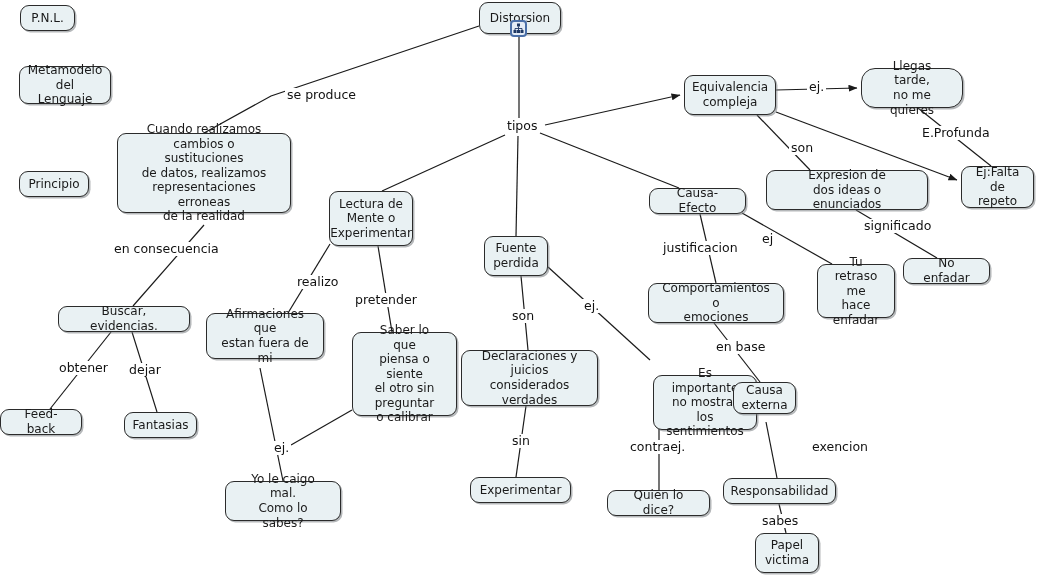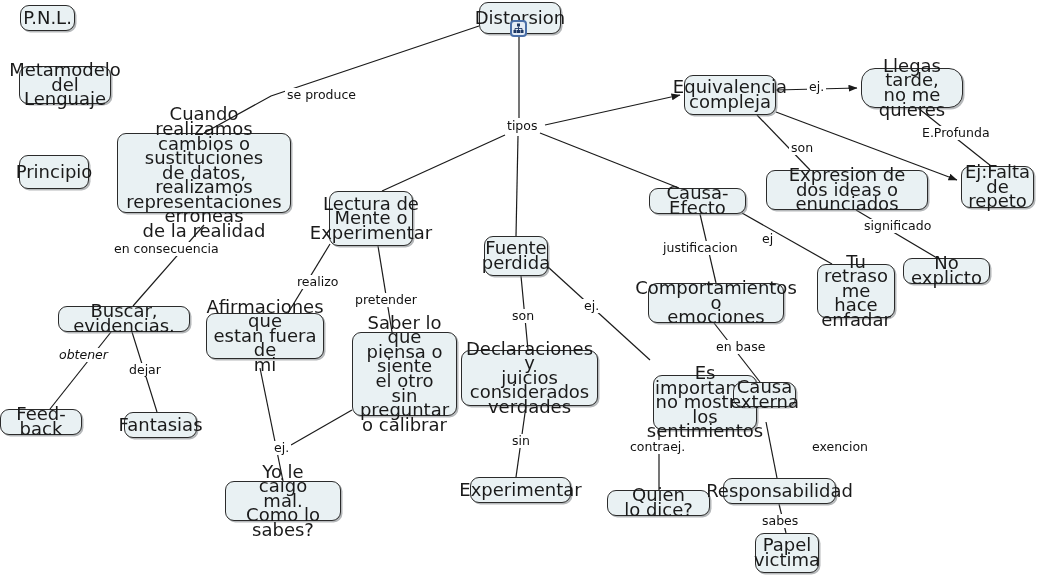--- a/index.html
+++ b/index.html
@@ -26,21 +26,21 @@
     height: 576px;
     pointer-events: none;
   }
   .node {
     position: absolute;
     box-sizing: border-box;
     background: #e9f1f3;
     border: 1px solid #2b2b2b;
     border-radius: 9px;
     color: #1a1a1a;
-    font-size: 18px;
+    font-size: 12px;
     line-height: 14.6px;
     text-align: center;
     display: flex;
     align-items: center;
     justify-content: center;
     padding: 3px 14px;
     white-space: pre-line;
     box-shadow: 1.5px 1.5px 0 rgba(120,125,130,0.55);
     z-index: 3;
   }
@@ -108,63 +108,63 @@
         <polyline points="378,246 392,332" fill="none" stroke="#1a1a1a" stroke-width="1.2"></polyline>
         <polyline points="260,368 283,481" fill="none" stroke="#1a1a1a" stroke-width="1.2"></polyline>
         <polyline points="352,410 291,445" fill="none" stroke="#1a1a1a" stroke-width="1.2"></polyline>
       </g>
   </svg>
 
   <div id="node-layer">
       <div class="node" style="left: 20px; top: 5px; width: 55px; height: 26px;">P.N.L.</div>
       <div class="node" style="left: 19px; top: 66px; width: 92px; height: 38px;">Metamodelo
 del Lenguaje</div>
-      <div class="node" style="left: 19px; top: 155px; width: 70px; height: 34px;">Principio</div>
+      <div class="node" style="left: 19px; top: 171px; width: 70px; height: 26px;">Principio</div>
       <div class="node" style="left: 479px; top: 2px; width: 82px; height: 32px;">Distorsion</div>
       <div class="node" style="left: 117px; top: 133px; width: 174px; height: 80px;">Cuando realizamos
 cambios o sustituciones
 de datos, realizamos
 representaciones erroneas
 de la realidad</div>
       <div class="node" style="left: 329px; top: 191px; width: 84px; height: 55px;">Lectura de
 Mente o
 Experimentar</div>
       <div class="node" style="left: 484px; top: 236px; width: 64px; height: 40px;">Fuente
 perdida</div>
       <div class="node" style="left: 684px; top: 75px; width: 92px; height: 40px;">Equivalencia
 compleja</div>
       <div class="node" style="left: 861px; top: 68px; width: 102px; height: 40px; border-radius: 14px;">Llegas tarde,
 no me quieres</div>
       <div class="node" style="left: 649px; top: 188px; width: 97px; height: 26px;">Causa-Efecto</div>
       <div class="node" style="left: 766px; top: 170px; width: 162px; height: 40px;">Expresion de
 dos ideas o enunciados</div>
       <div class="node" style="left: 961px; top: 166px; width: 73px; height: 42px;">Ej:Falta
 de repeto</div>
-      <div class="node" style="left: 903px; top: 258px; width: 87px; height: 26px;">No explicto</div>
+      <div class="node" style="left: 903px; top: 258px; width: 87px; height: 26px;">No enfadar</div>
       <div class="node" style="left: 817px; top: 264px; width: 78px; height: 54px;">Tu retraso
 me hace
 enfadar</div>
       <div class="node" style="left: 58px; top: 306px; width: 132px; height: 26px;">Buscar, evidencias.</div>
       <div class="node" style="left: 206px; top: 313px; width: 118px; height: 46px;">Afirmaciones que
 estan fuera de
 mi</div>
       <div class="node" style="left: 352px; top: 332px; width: 105px; height: 84px;">Saber lo que
 piensa o siente
 el otro sin
 preguntar
 o calibrar</div>
       <div class="node" style="left: 461px; top: 350px; width: 137px; height: 56px;">Declaraciones y
 juicios considerados
 verdades</div>
       <div class="node" style="left: 648px; top: 283px; width: 136px; height: 40px;">Comportamientos o
 emociones</div>
       <div class="node" style="left: 609px; top: 375px; width: 104px; height: 55px; margin-left: 44px;">Es importante
 no mostrar los
 sentimientos</div>
-      <div class="node" style="left: 733px; top: 382px; width: 63px; height: 25px;">Causa
+      <div class="node" style="left: 733px; top: 382px; width: 63px; height: 32px;">Causa
 externa</div>
       <div class="node" style="left: 0px; top: 409px; width: 82px; height: 26px;">Feed-back</div>
       <div class="node" style="left: 124px; top: 412px; width: 73px; height: 26px;">Fantasias</div>
       <div class="node" style="left: 607px; top: 490px; width: 103px; height: 26px;">Quien lo dice?</div>
       <div class="node" style="left: 723px; top: 478px; width: 113px; height: 26px;">Responsabilidad</div>
       <div class="node" style="left: 225px; top: 481px; width: 116px; height: 40px;">Yo le caigo mal.
 Como lo sabes?</div>
       <div class="node" style="left: 470px; top: 477px; width: 101px; height: 26px;">Experimentar</div>
       <div class="node" style="left: 755px; top: 533px; width: 64px; height: 40px;">Papel
 victima</div>
@@ -179,21 +179,21 @@
       <div class="link-label" style="left: 661px; top: 241px;">justificacion</div>
       <div class="link-label" style="left: 760px; top: 232px;">ej</div>
       <div class="link-label" style="left: 714px; top: 340px;">en base</div>
       <div class="link-label" style="left: 780px; top: 440px; margin-left: 30px;">exencion</div>
       <div class="link-label" style="left: 760px; top: 514px;">sabes</div>
       <div class="link-label" style="left: 510px; top: 309px;">son</div>
       <div class="link-label" style="left: 582px; top: 299px;">ej.</div>
       <div class="link-label" style="left: 510px; top: 434px;">sin</div>
       <div class="link-label" style="left: 628px; top: 440px;">contraej.</div>
       <div class="link-label" style="left: 112px; top: 242px;">en consecuencia</div>
-      <div class="link-label" style="left: 57px; top: 348px; font-style: italic;">obtener</div>
+      <div class="link-label" style="left: 57px; top: 361px;">obtener</div>
       <div class="link-label" style="left: 127px; top: 363px;">dejar</div>
       <div class="link-label" style="left: 295px; top: 275px;">realizo</div>
       <div class="link-label" style="left: 353px; top: 293px;">pretender</div>
       <div class="link-label" style="left: 272px; top: 441px;">ej.</div>
     </div>
 
   <div class="expand-icon" id="expand-icon" style="left: 510px; top: 20px; border-color: rgb(74, 111, 168);">
     <svg width="11" height="11" viewBox="0 0 11 11" aria-hidden="true">
       <rect x="4" y="0.5" width="3" height="3" fill="#1f3864"></rect>
       <rect x="0.5" y="7" width="3" height="3" fill="#1f3864"></rect>

